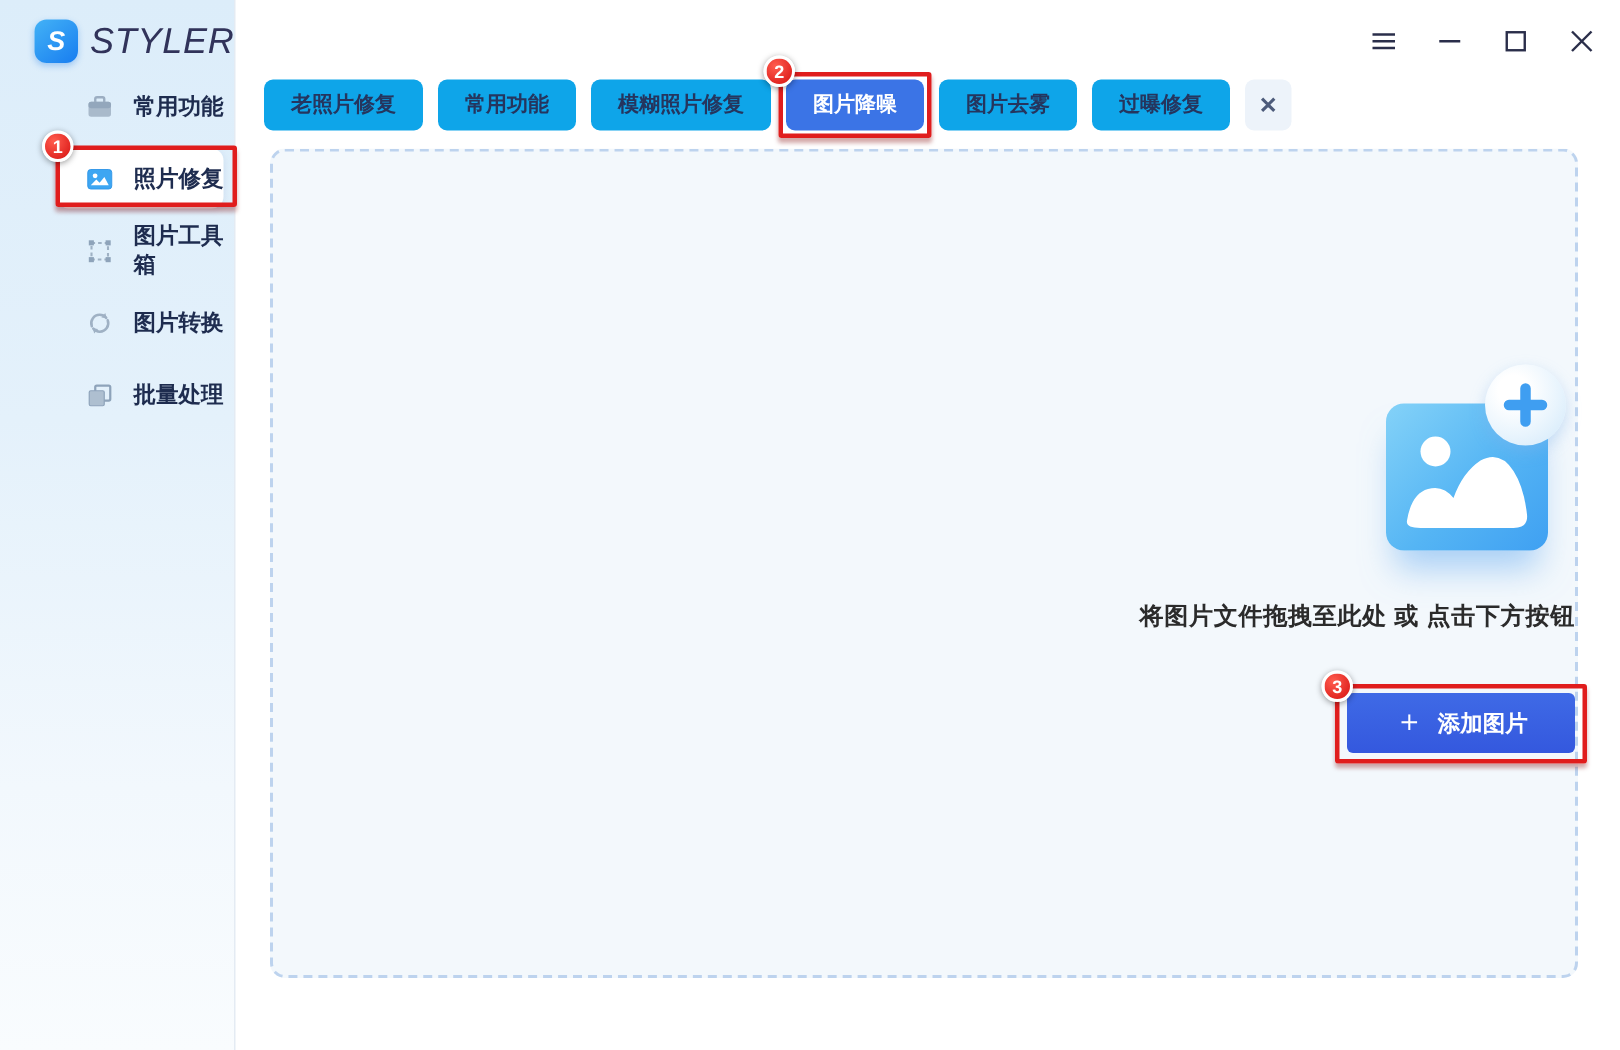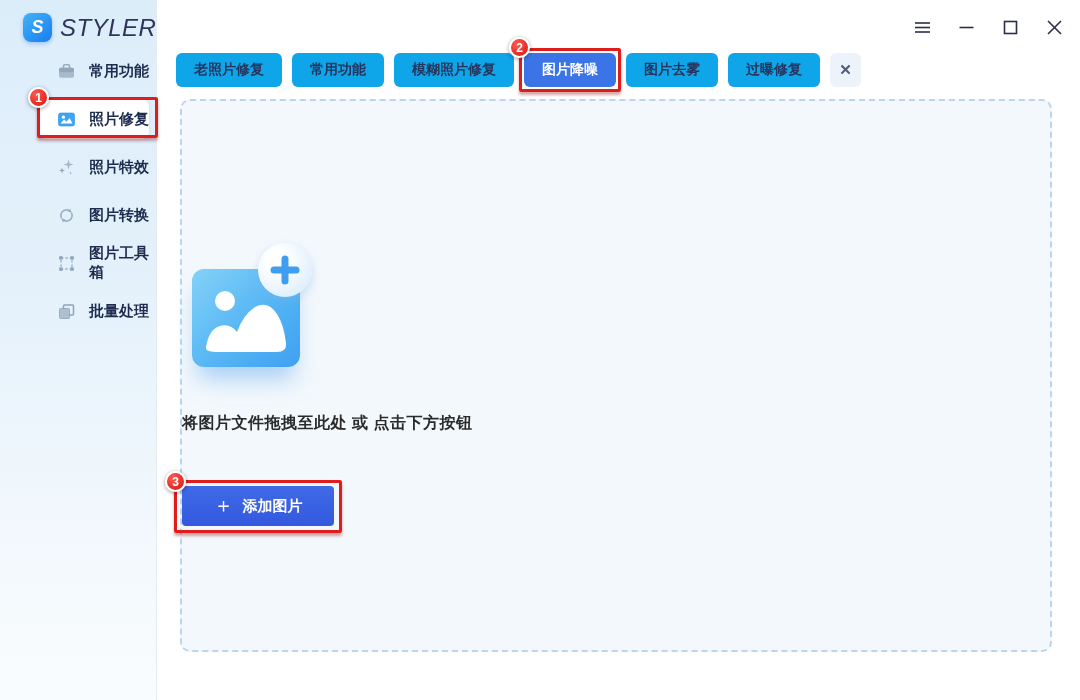--- a/index.html
+++ b/index.html
@@ -76,21 +76,21 @@
   .sel-badge { left:-10px; top:-12px; }
   .tab-anno { left:-5px; top:-5px; right:-5px; bottom:-5px; }
   .tab-badge { left:-15px; top:-16px; }
   .btn-anno { left:-8px; top:-6px; right:-8px; bottom:-7px; }
   .btn-badge { left:-17px; top:-15px; }
 
   
   .dropzone {
     position:absolute; left:180px; top:99px; width:872px; height:553px;
     background:#f3f8fc; border:2px dashed #bdd3ee; border-radius:10px;
-    display:flex; flex-direction:column; align-items:flex-start; cursor:pointer;gap:12px;
+    display:flex; flex-direction:column; align-items:flex-end; cursor:pointer;
   }
   .dz-art { margin-top:142px; position:relative; width:136px; height:128px; }
   .dz-rect {
     position:absolute; left:10px; top:26px; width:108px; height:98px; border-radius:12px;
     background:linear-gradient(135deg,#84d2f8 0%,#55b5f4 55%,#3fa0f2 100%);
     box-shadow:0 18px 22px -6px rgba(110,175,240,.55);
   }
   .dz-rect svg { width:108px; height:98px; display:block; }
   .dz-bubble {
     position:absolute; right:6px; top:0; width:54px; height:54px; border-radius:50%;
@@ -137,54 +137,44 @@
             <rect x="1.5" y="3" width="16" height="13" rx="2" fill="none" stroke="#2d93e6" stroke-width="0.6"></rect>
             <circle cx="6.4" cy="7.2" r="1.6" fill="#ffffff"></circle>
             <path d="M3.5 13.5 L7.2 9.6 L9.4 11.8 L12.6 8 L15.5 13.5 Z" fill="#ffffff"></path>
           </svg>
       </span>
       <span>照片修复</span>
       <div class="anno-box sel-anno"></div>
       <div class="anno-badge sel-badge">1</div>
     </div>
 
-    <div class="menu-item">
-      <span class="mi-icon">
-        <svg viewBox="0 0 19 19">
-            <path d="M11.5 1.5 L12.7 5.3 L16.5 6.5 L12.7 7.7 L11.5 11.5 L10.3 7.7 L6.5 6.5 L10.3 5.3 Z" fill="#a9bacb"></path>
-            <path d="M5 9.5 L5.8 11.7 L8 12.5 L5.8 13.3 L5 15.5 L4.2 13.3 L2 12.5 L4.2 11.7 Z" fill="#93a7bc"></path>
-            <path d="M13.5 13 L14 14.5 L15.5 15 L14 15.5 L13.5 17 L13 15.5 L11.5 15 L13 14.5 Z" fill="#b6c4d3"></path>
-          </svg>
-      </span>
-      <span>照片特效</span>
-    </div>
-
-    <div class="menu-item">
-      <span class="mi-icon">
-        <svg viewBox="0 0 19 19">
-            <path d="M4.2 11.5 A5.6 5.6 0 0 1 9.5 3.9 A5.6 5.6 0 0 1 13.8 5.9" fill="none" stroke="#9fb1c4" stroke-width="1.7" stroke-linecap="round"></path>
-            <path d="M14.8 7.5 A5.6 5.6 0 0 1 9.5 15.1 A5.6 5.6 0 0 1 5.2 13.1" fill="none" stroke="#9fb1c4" stroke-width="1.7" stroke-linecap="round"></path>
-            <path d="M13.2 2.6 L14.2 6.2 L10.6 5.6 Z" fill="#9fb1c4"></path>
-            <path d="M5.8 16.4 L4.8 12.8 L8.4 13.4 Z" fill="#9fb1c4"></path>
-          </svg>
-      </span>
-      <span>图片转换</span>
-    </div>
 
     <div class="menu-item">
       <span class="mi-icon">
         <svg viewBox="0 0 19 19">
             <rect x="4" y="4" width="11" height="11" fill="none" stroke="#9fb1c4" stroke-width="1.4" stroke-dasharray="2.4 2"></rect>
             <rect x="2.2" y="2.2" width="3.4" height="3.4" fill="#8ea3ba"></rect>
             <rect x="13.4" y="2.2" width="3.4" height="3.4" fill="#8ea3ba"></rect>
             <rect x="2.2" y="13.4" width="3.4" height="3.4" fill="#8ea3ba"></rect>
             <rect x="13.4" y="13.4" width="3.4" height="3.4" fill="#8ea3ba"></rect>
           </svg>
       </span>
       <span>图片工具箱</span>
+    </div>
+
+    <div class="menu-item">
+      <span class="mi-icon">
+        <svg viewBox="0 0 19 19">
+            <path d="M4.2 11.5 A5.6 5.6 0 0 1 9.5 3.9 A5.6 5.6 0 0 1 13.8 5.9" fill="none" stroke="#9fb1c4" stroke-width="1.7" stroke-linecap="round"></path>
+            <path d="M14.8 7.5 A5.6 5.6 0 0 1 9.5 15.1 A5.6 5.6 0 0 1 5.2 13.1" fill="none" stroke="#9fb1c4" stroke-width="1.7" stroke-linecap="round"></path>
+            <path d="M13.2 2.6 L14.2 6.2 L10.6 5.6 Z" fill="#9fb1c4"></path>
+            <path d="M5.8 16.4 L4.8 12.8 L8.4 13.4 Z" fill="#9fb1c4"></path>
+          </svg>
+      </span>
+      <span>图片转换</span>
     </div>
 
     <div class="menu-item">
       <span class="mi-icon">
         <svg viewBox="0 0 19 19">
             <rect x="6.5" y="3" width="10" height="10" rx="1" fill="none" stroke="#8ea3ba" stroke-width="1.5"></rect>
             <rect x="2.5" y="6.5" width="10" height="10" rx="1" fill="#aebfd0" stroke="#8ea3ba" stroke-width="0.8"></rect>
           </svg>
       </span>
       <span>批量处理</span>

